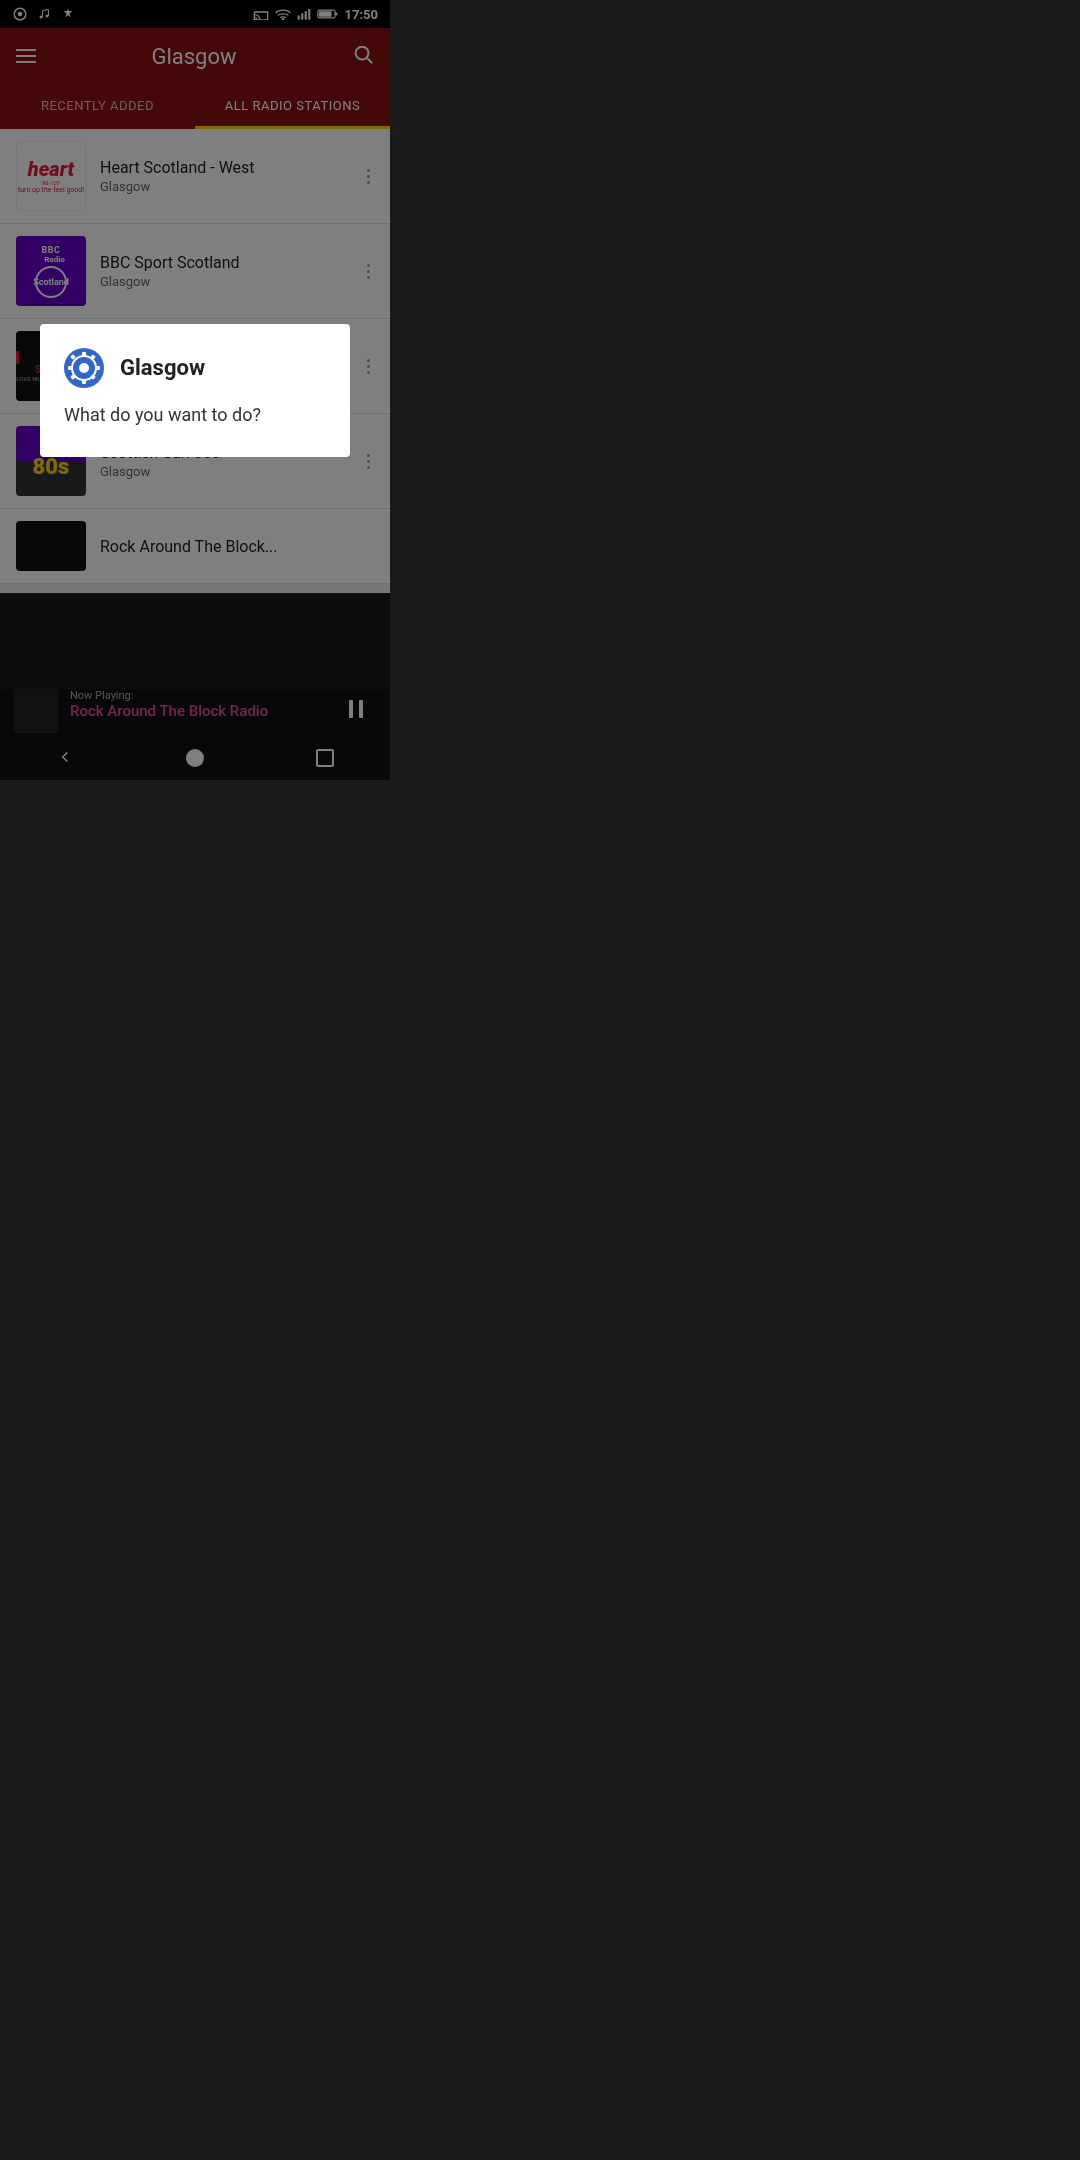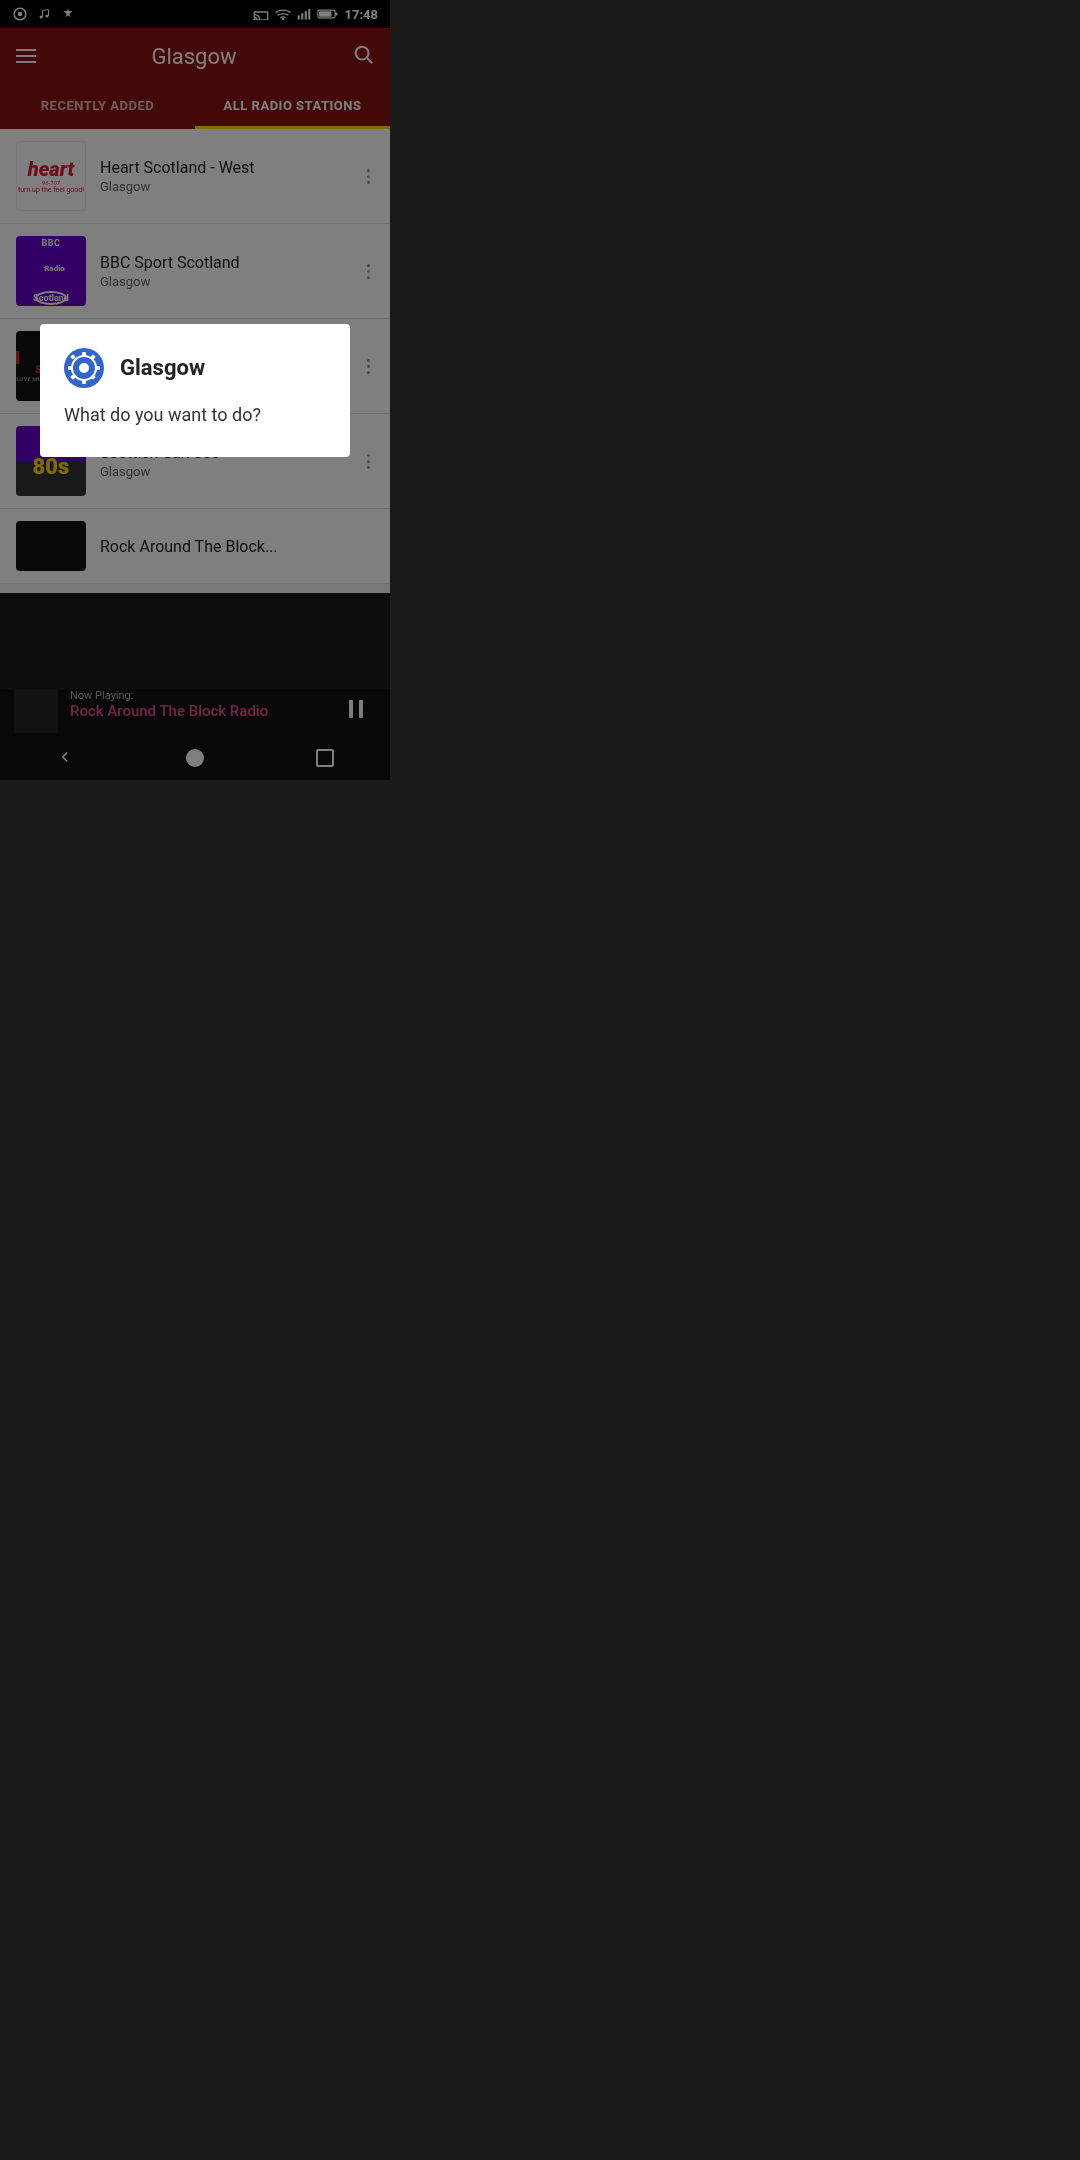--- a/index.html
+++ b/index.html
@@ -58,21 +58,21 @@
     .tab-bar {
       background: #8B1010;
       display: flex;
       border-bottom: 2px solid #8B1010;
     }
     .tab {
       flex: 1;
       text-align: center;
       padding: 14px 8px;
       font-size: 13px;
-      font-weight: 700;
+      font-weight: 400;
       color: rgba(255,255,255,0.7);
       letter-spacing: 0.5px;
       cursor: pointer;
       position: relative;
     }
     .tab.active {
       color: #fff;
     }
     .tab.active::after {
       content: '';
@@ -369,21 +369,21 @@
       <rect x="6" y="7" width="3" height="9" fill="white"></rect>
       <rect x="11" y="4" width="3" height="12" fill="white"></rect>
       <rect x="16" y="1" width="3" height="15" fill="white"></rect>
     </svg>
 
     <svg width="22" height="12" viewBox="0 0 28 14" fill="none">
       <rect x="1" y="2" width="22" height="10" rx="2" stroke="white" stroke-width="1.5"></rect>
       <rect x="23" y="5" width="3" height="4" rx="1" fill="white"></rect>
       <rect x="2.5" y="3.5" width="16" height="7" rx="1" fill="white"></rect>
     </svg>
-    <span style="font-size:13px;font-weight:bold;color:#fff;">17:48</span>
+    <span style="font-size:13px;font-weight:bold;color:#fff;">17:50</span>
   </div>
 </div>
 
 <div class="app-bar">
   <div style="color:#fff;font-size:20px;cursor:pointer;">
     <div style="width:20px;">
       <div style="height:2px;background:#fff;margin-bottom:4px;"></div>
       <div style="height:2px;background:#fff;margin-bottom:4px;"></div>
       <div style="height:2px;background:#fff;"></div>
     </div>
@@ -417,21 +417,21 @@
       <div class="radio-city">Glasgow</div>
     </div>
     <div class="three-dots">
       <div class="dot"></div>
         <div class="dot"></div>
         <div class="dot"></div>
     </div>
   </div>
 
   <div class="radio-item">
-    <div class="radio-logo logo-bbc" style="flex-direction:column;padding:4px;gap:16px;">
+    <div class="radio-logo logo-bbc" style="flex-direction:column;padding:4px;">
       <div style="font-size:9px;color:#fff;font-weight:bold;letter-spacing:0.5px;">BBC</div>
       <div style="font-size:8px;color:#fff;font-weight:bold;margin-left:7px;">Radio</div>
       <div style="border:2px solid #fff;border-radius:50%;width:32px;height:32px;display:flex;align-items:center;justify-content:center;margin-top:2px;">
         <span style="font-size:9px;color:#fff;font-weight:bold;">Scotland</span>
       </div>
     </div>
     <div class="radio-info">
       <div class="radio-name">BBC Sport Scotland</div>
       <div class="radio-city">Glasgow</div>
     </div>

